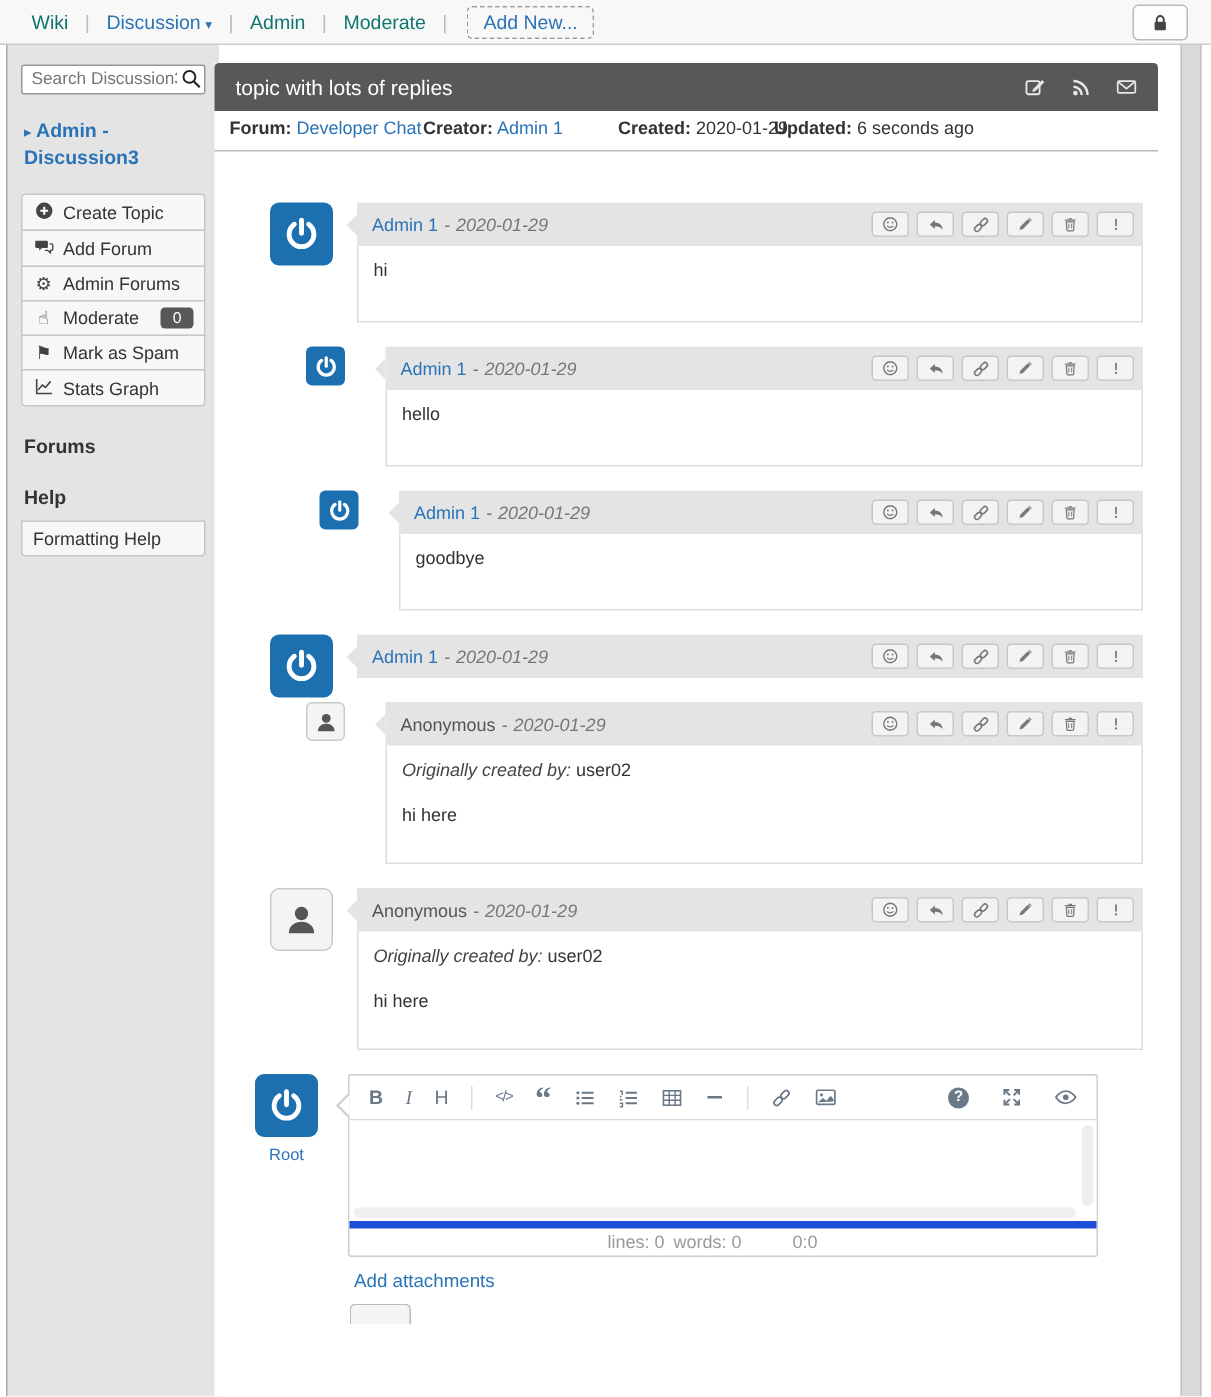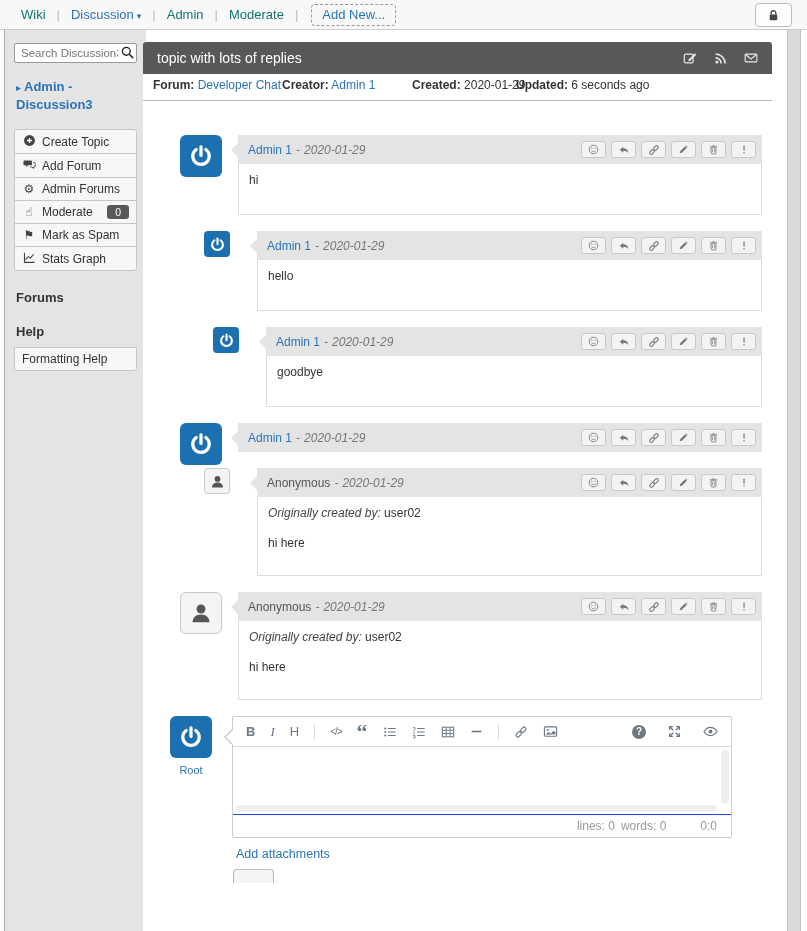--- a/index.html
+++ b/index.html
@@ -154,22 +154,22 @@
   .tright { margin-left:auto; display:flex; gap:22px; align-items:center; }
   .helpdot { width:14px; height:14px; border-radius:50%; background:#6b7987; color:#fff;
              font-size:10px; font-weight:bold; display:flex; align-items:center;
              justify-content:center; cursor:pointer; }
   .etext { position:relative; height:67px; background:#fff; cursor:text; }
   .vscroll { position:absolute; right:2px; top:3px; width:8px; height:54px;
              background:#eee; border-radius:4px; }
   .hscroll { position:absolute; left:3px; bottom:2px; height:7px; right:14px;
              background:#f0f0f0; border-radius:4px; }
   .estatus {
-    height:23px; border-top:1px solid #1d4ed8; display:flex; align-items:center;
-    justify-content:flex-end; color:#999; font-size:12px; padding-right:14px; gap:6px;
+    height:23px; border-top:5px solid #1d4ed8; display:flex; align-items:center;
+    justify-content:center; color:#999; font-size:12px; padding-right:14px; gap:6px;
   }
   .estatus .cursorpos { margin-left:28px; }
   .attach { display:inline-block; margin:9px 0 0 93px; font-size:12.5px; }
   .partialbtn {
     margin:8px 0 0 90px; width:41px; height:14px;
     border:1px solid #bbb; border-bottom:none; border-radius:4px 4px 0 0;
     background:#f5f5f5; cursor:pointer;
   }
 </style>
 </head>

